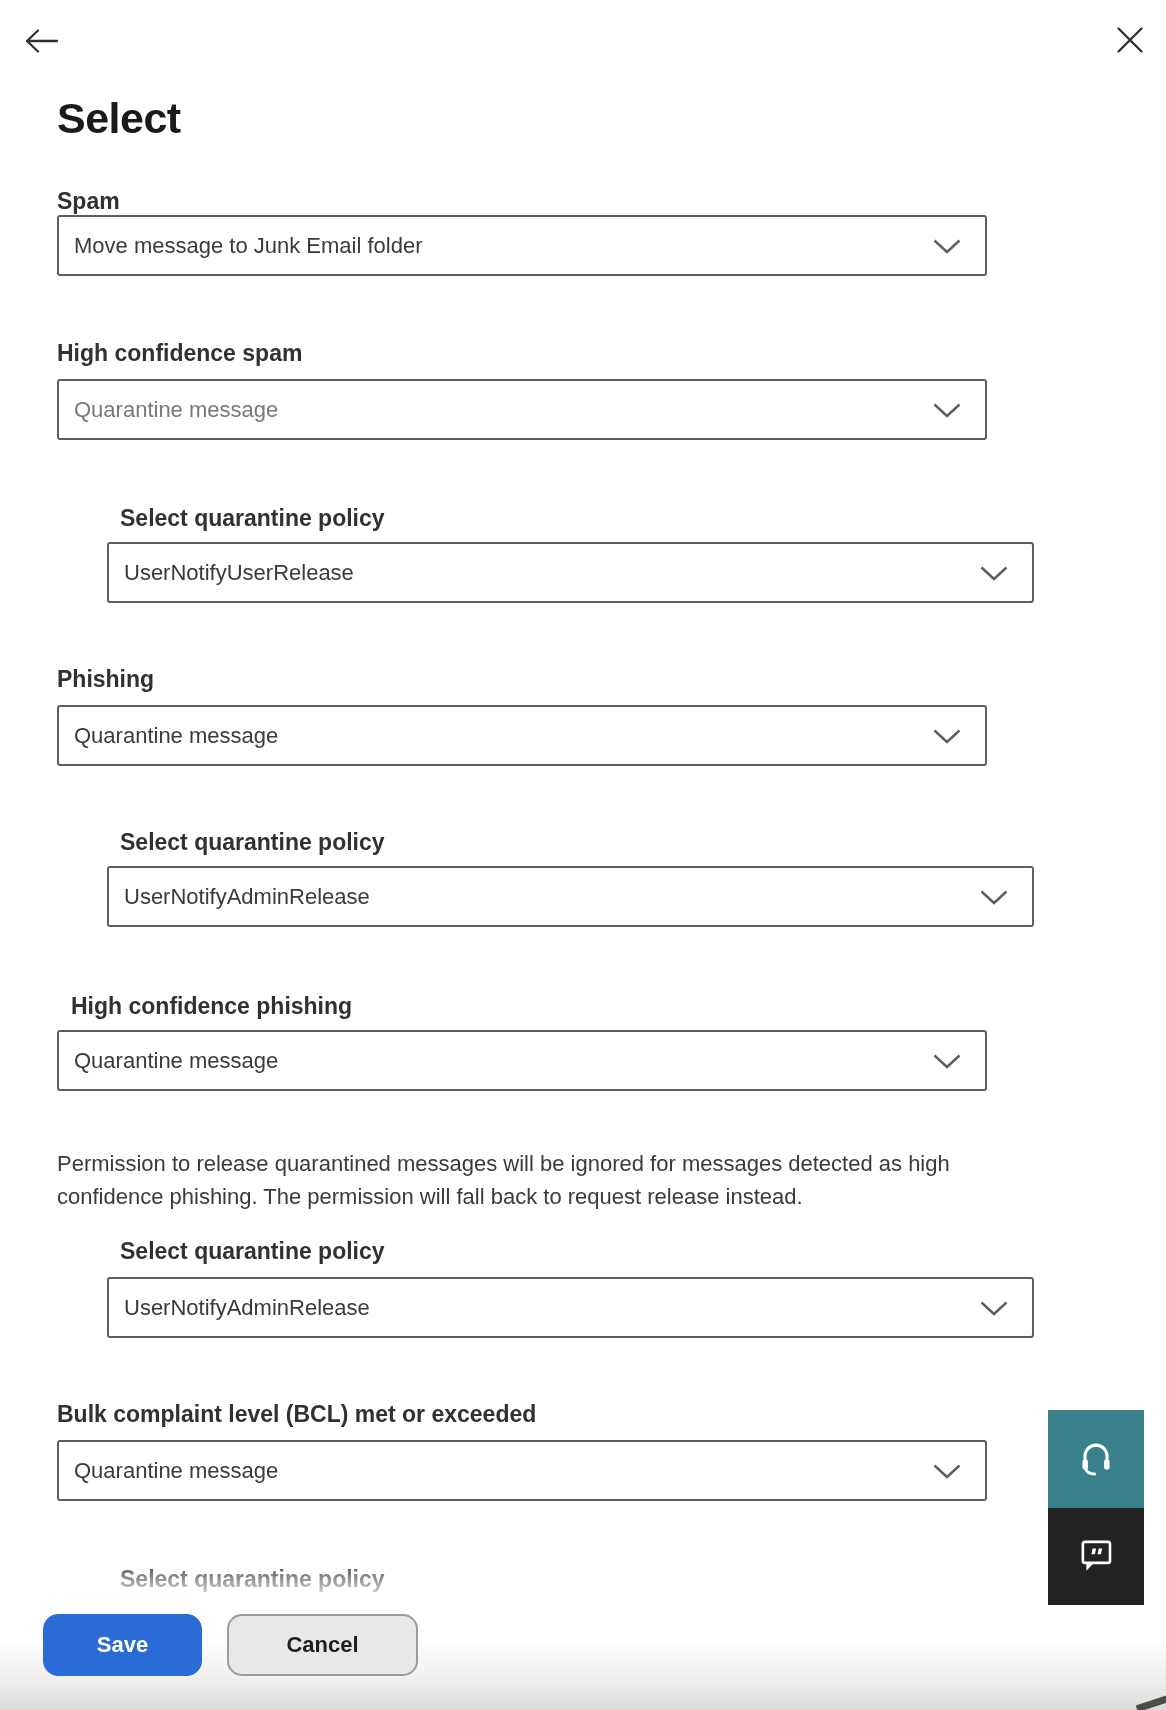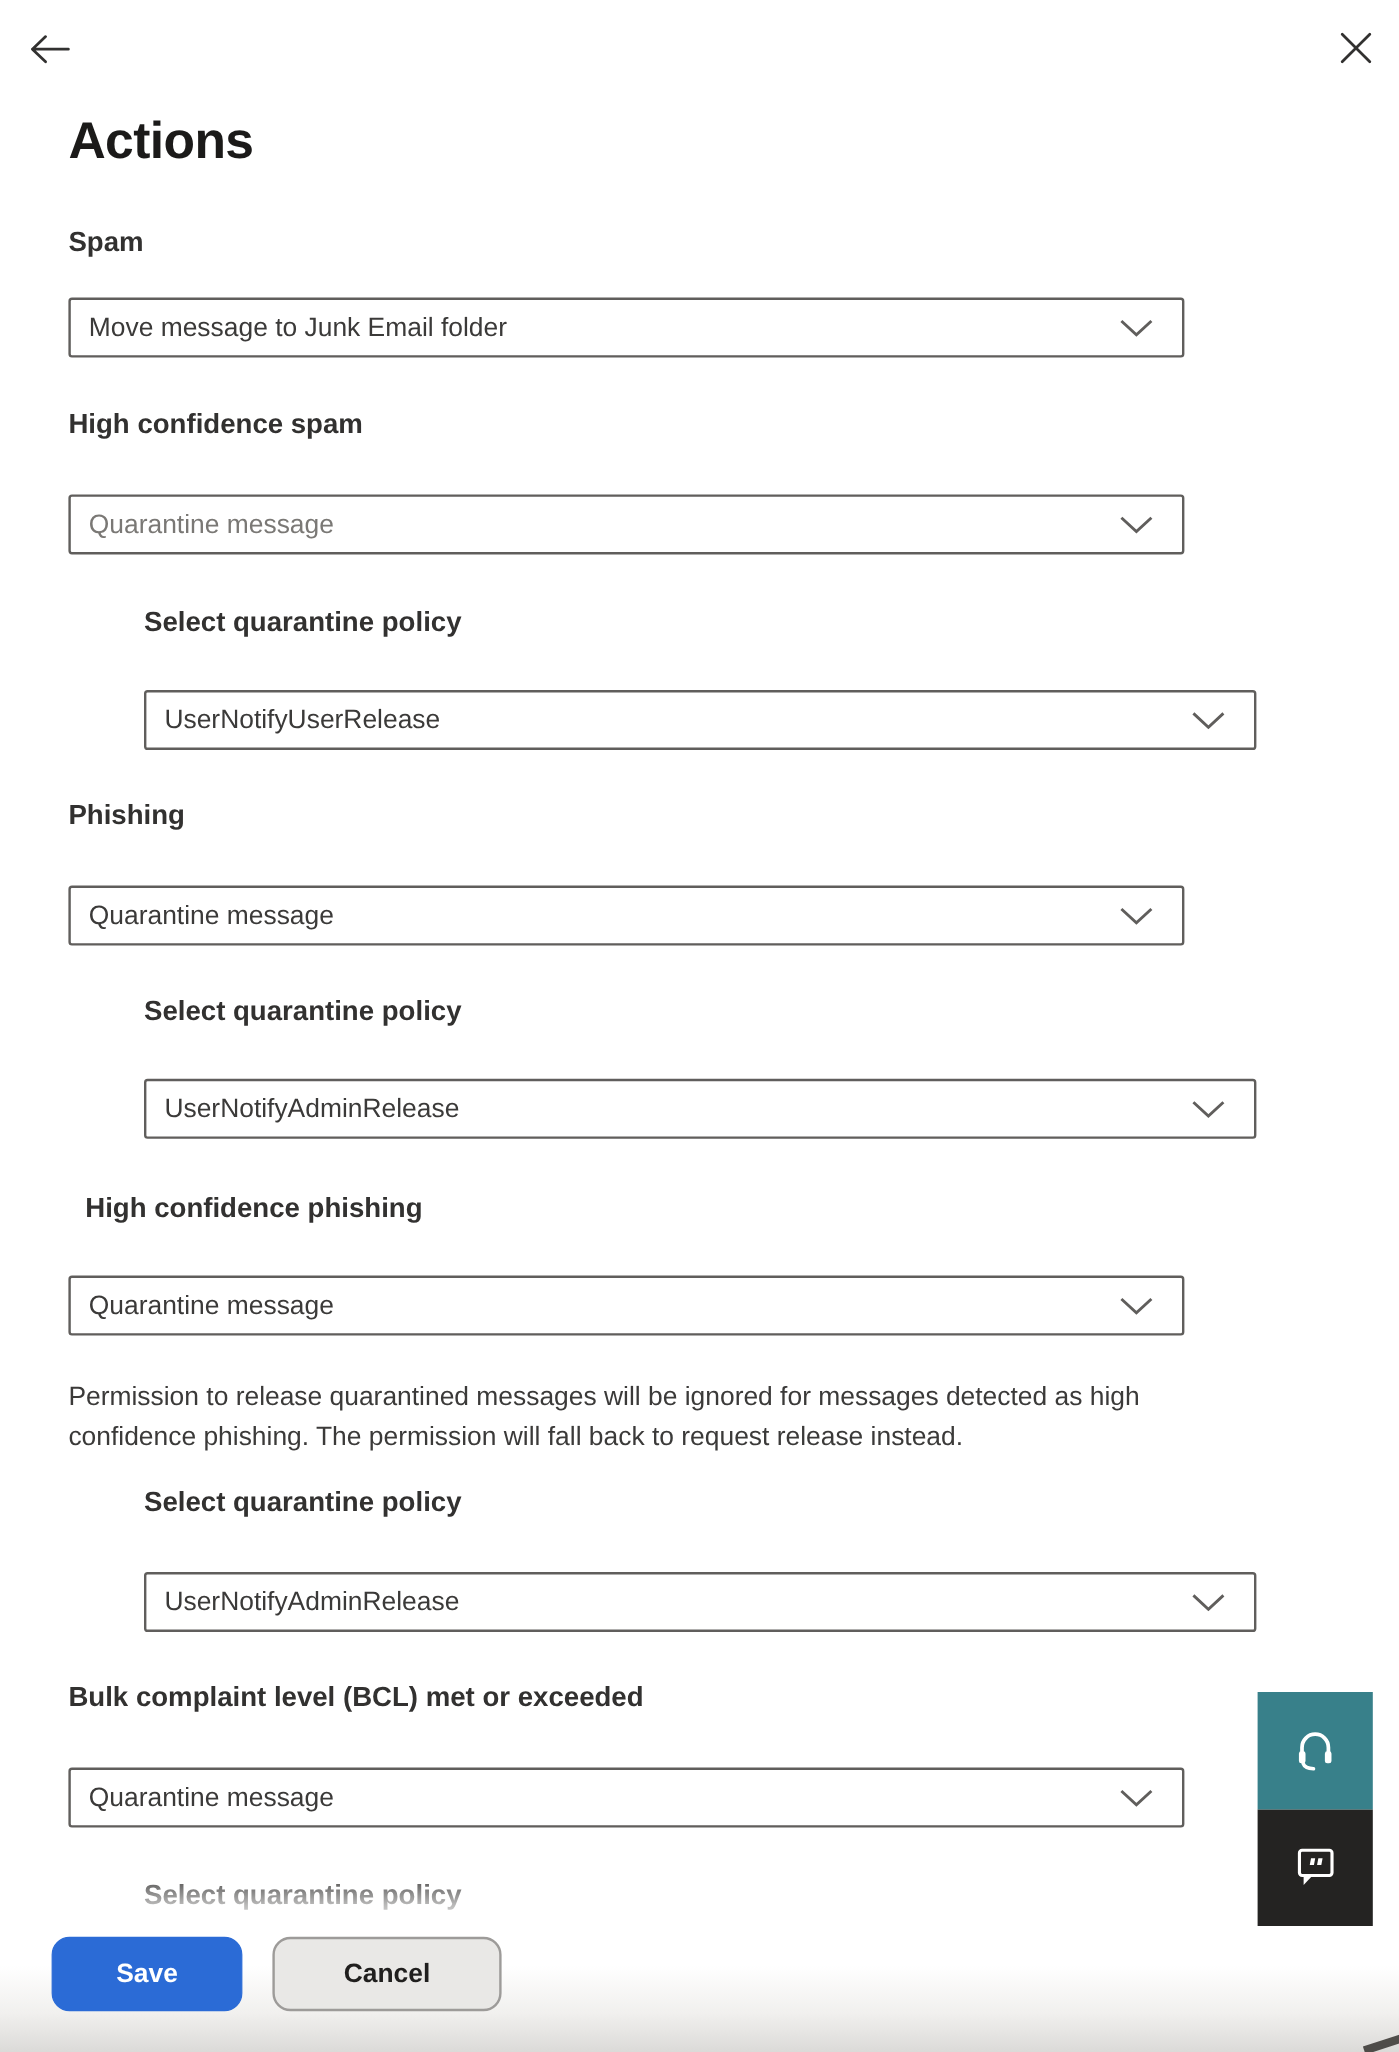--- a/index.html
+++ b/index.html
@@ -4,28 +4,28 @@
 <style>
   html,body{margin:0;padding:0;background:#fff;}
   body{font-family:"Liberation Sans", sans-serif;}
   .stage{position:relative;width:1166px;height:1710px;background:#ffffff;overflow:hidden;}
 
   .icon-btn{position:absolute;background:transparent;border:none;padding:0;cursor:pointer;line-height:0;}
 
   .page-title{position:absolute;left:57px;top:94px;font-size:43px;font-weight:700;color:#1b1a19;letter-spacing:-0.5px;}
 
   .field-label{position:absolute;font-size:23px;font-weight:700;color:#323130;}
-  .dropdown{position:absolute;height:50px;border:2px solid #605e5c;border-radius:3px;background:#fff;
-            display:flex;align-items:center;box-sizing:border-box;padding:0 60px 0 15px;cursor:pointer;margin-top:33px;}
+  .dropdown{position:absolute;height:61px;border:2px solid #605e5c;border-radius:3px;background:#fff;
+            display:flex;align-items:center;box-sizing:border-box;padding:0 60px 0 15px;cursor:pointer;}
   .dropdown .dd-text{font-size:22px;color:#3b3a39;white-space:nowrap;overflow:hidden;}
   .dropdown.muted .dd-text{color:#7a7875;}
   .dropdown .chev{position:absolute;right:24px;top:50%;margin-top:-7px;}
 
   .main-x{left:57px;width:930px;}
-  .ind-x{left:120px;width:927px;}
+  .ind-x{left:107px;width:927px;}
 
   .note{position:absolute;left:57px;top:1147px;width:975px;font-size:22px;line-height:33px;color:#3b3a39;}
 
   .cut-label-wrap{position:absolute;left:120px;top:1566px;height:30px;overflow:hidden;}
   .fade-overlay{position:absolute;left:0;top:1558px;width:1166px;height:58px;
     background:linear-gradient(to bottom, rgba(255,255,255,0) 0%, rgba(255,255,255,0.65) 50%, #ffffff 88%);
     pointer-events:none;z-index:3;}
   .bottom-fade{position:absolute;left:0;top:1638px;width:1166px;height:72px;
     background:linear-gradient(to bottom, #ffffff 0%, #f1f0ee 55%, #dbdad8 100%);z-index:1;}
 
@@ -56,21 +56,21 @@
   </button>
 
   <button class="icon-btn" style="left:1116px;top:26px;">
     <span>
       <svg width="28" height="28" viewBox="0 0 28 28">
         <path d="M2.5 2.5 L25.5 25.5 M25.5 2.5 L2.5 25.5" stroke="#323130" stroke-width="2.3" stroke-linecap="round"></path>
       </svg>
     </span>
   </button>
 
-  <div class="page-title">Actions</div>
+  <div class="page-title">Select</div>
 
   <div class="field-label" style="left:57px;top:188px;text-align:center;">Spam</div>
   <div class="dropdown main-x" style="top:215px;">
     <span class="dd-text">Move message to Junk Email folder</span>
     <span class="chev">
       <svg width="28" height="15" viewBox="0 0 28 15">
           <polyline points="1.5,1.5 14,13 26.5,1.5" stroke="#605e5c" stroke-width="2.4" fill="none"></polyline>
         </svg>
     </span>
   </div>

